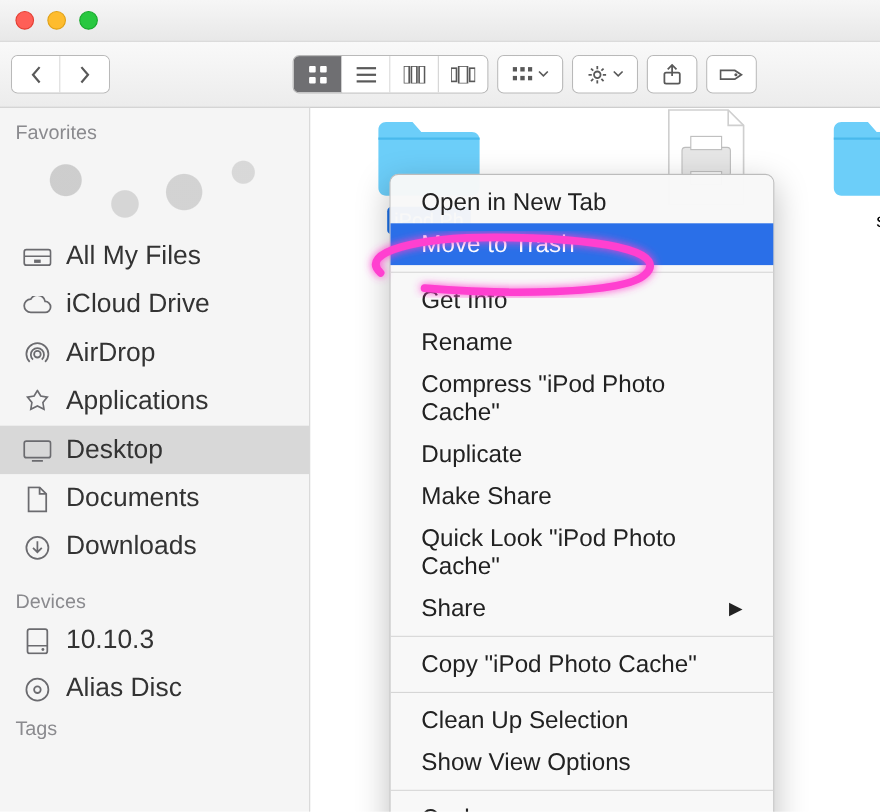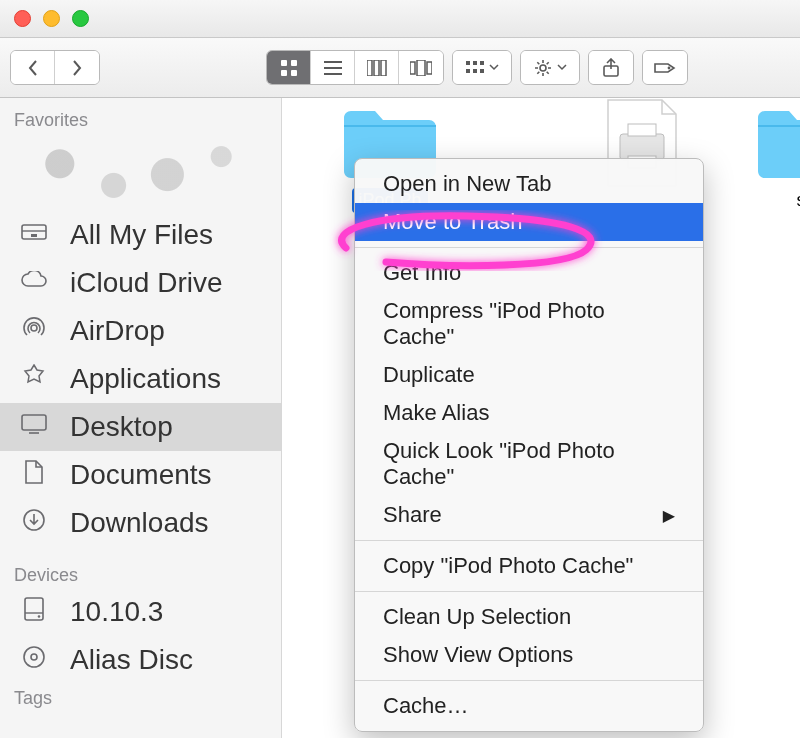--- a/index.html
+++ b/index.html
@@ -72,24 +72,24 @@
   border-right:1px solid #d7d7d7;
   padding-top:8px;
 }
 .section-header {
   font-size: 18px;
   color:#8a8a8e;
   padding: 4px 14px 2px;
 }
 .sb-item {
   display:flex;
-  align-items:flex-start;
-  gap:22px;
+  align-items:flex-end;
+  gap:12px;
   padding: 8px 14px 8px 20px;
-  font-size: 28px;
+  font-size: 24px;
   color:#333;
 }
 .sb-item.selected { background:#d8d8d8; }
 .sb-icon { width:28px; height:26px; display:flex; align-items:center; justify-content:center; color:#6b6b6f; }
 .scribble-area {
   height:72px;
   margin:2px 6px 4px 6px;
   background:
     radial-gradient(circle at 20% 40%, rgba(90,90,90,.25) 0 14px, transparent 15px),
     radial-gradient(circle at 60% 55%, rgba(90,90,90,.22) 0 16px, transparent 17px),
@@ -420,27 +420,30 @@
       <span>Open in New Tab</span>
     </div>
   <div class="cm-item highlight">
       <span>Move to Trash</span>
     </div>
   <div class="cm-sep"></div>
   <div class="cm-item">
       <span>Get Info</span>
     </div>
   <div class="cm-item">
+      <span>Rename</span>
+    </div>
+  <div class="cm-item">
       <span>Compress "iPod Photo Cache"</span>
     </div>
   <div class="cm-item">
       <span>Duplicate</span>
     </div>
   <div class="cm-item">
-      <span>Make Alias</span>
+      <span>Make Share</span>
     </div>
   <div class="cm-item">
       <span>Quick Look "iPod Photo Cache"</span>
     </div>
   <div class="cm-item">
       <span>Share</span>
       <span class="cm-arrow">▶</span>
     </div>
   <div class="cm-sep"></div>
   <div class="cm-item">

